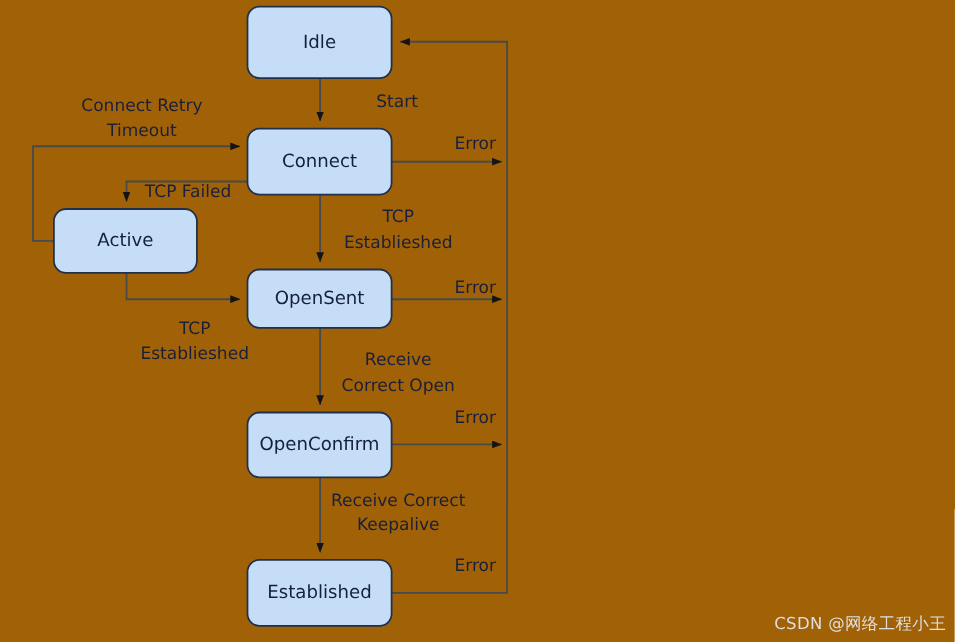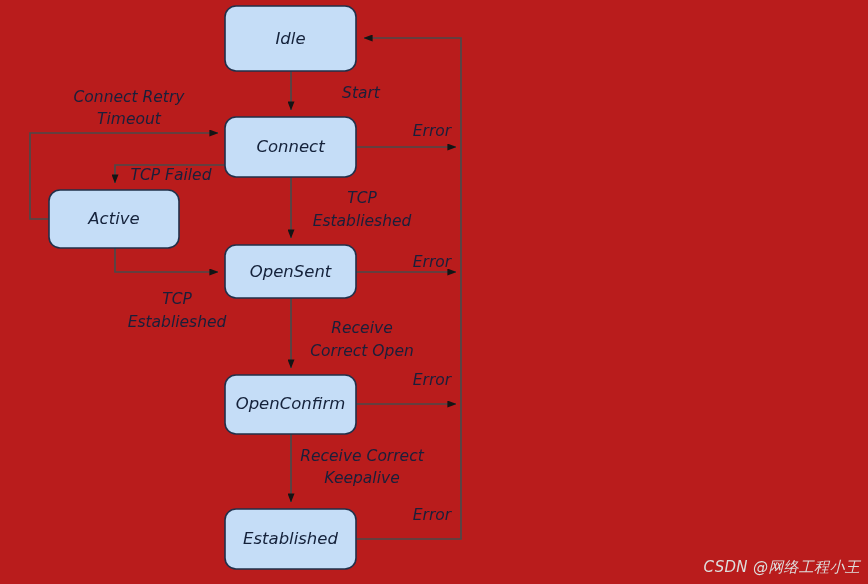--- a/index.html
+++ b/index.html
@@ -8,23 +8,22 @@
     padding: 0;
     background: #ffffff;
   }
   body {
     font-family: "DejaVu Sans", "Liberation Sans", sans-serif;
   }
   #canvas {
     position: relative;
     width: 868px;
     height: 584px;
-    background: #b91c1c;
+    background: #a16207;
     overflow: hidden;
-    font-style: italic;
   }
   #diagram-svg {
     position: absolute;
     left: 0;
     top: 0;
     width: 868px;
     height: 584px;
   }
   .state-box-rect {
     fill: #c5ddf7;

